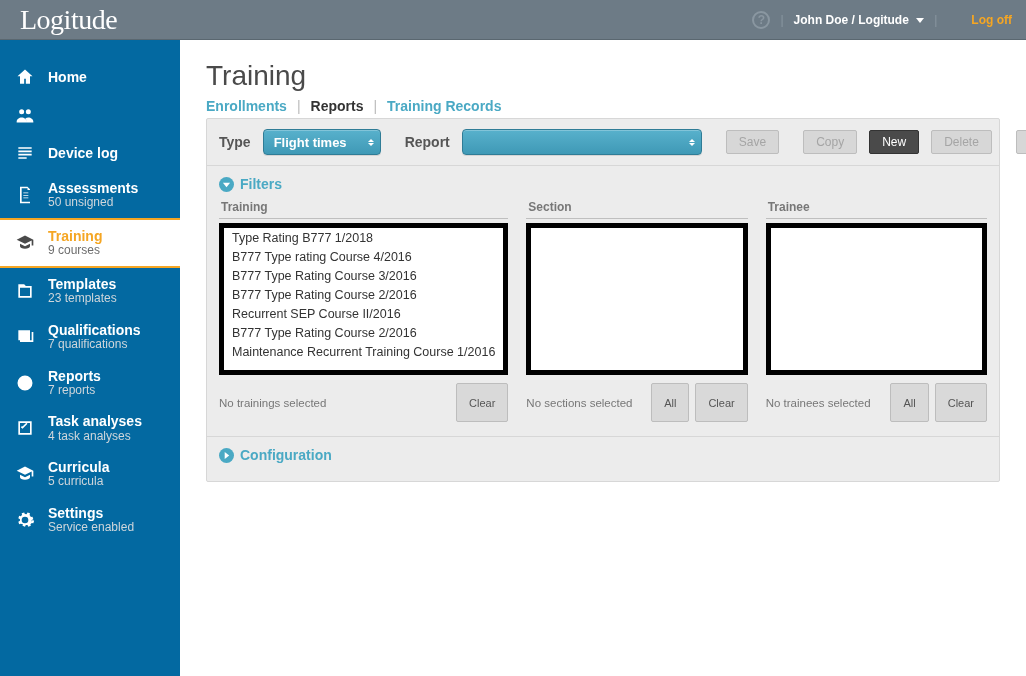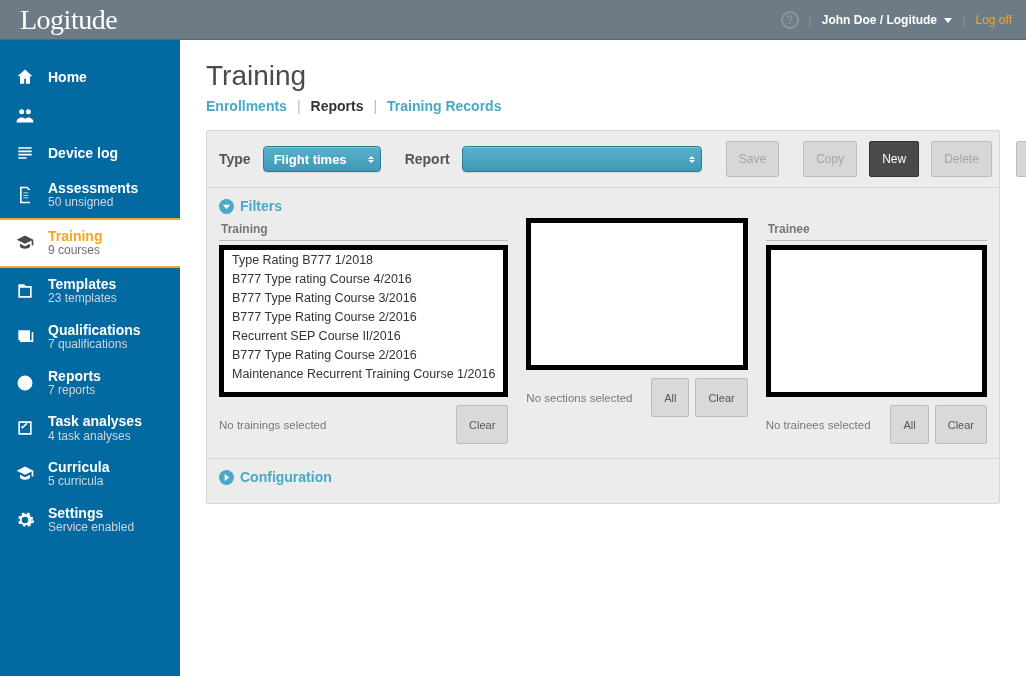--- a/index.html
+++ b/index.html
@@ -4,56 +4,56 @@
 <style>
   * { box-sizing: border-box; margin: 0; padding: 0; }
   html, body { width: 1026px; height: 676px; font-family: "Helvetica Neue", Helvetica, Arial, sans-serif; font-size: 13px; color: #333; background: #6d7b86; overflow: hidden; }
   .topbar { height: 40px; background: #6d7b86; display: flex; align-items: center; justify-content: space-between; padding: 0 14px 0 20px; border-bottom: 1px solid #5a6770; }
   .logo { font-family: Georgia, "Times New Roman", serif; font-size: 28px; color: #fff; font-weight: 400; letter-spacing: -0.5px; }
   .top-right { display: flex; align-items: center; gap: 10px; font-size: 12px; color: #d9dee2; }
   .help-icon { width: 18px; height: 18px; border-radius: 50%; border: 2px solid #8a97a1; color: #8a97a1; display: inline-flex; align-items: center; justify-content: center; font-size: 12px; font-weight: bold; cursor: pointer; }
   .top-sep { color: #8a97a1; }
   .user-name { color: #fff; font-weight: bold; text-align: center; }
   .caret-down { display: inline-block; width: 0; height: 0; border-left: 4px solid transparent; border-right: 4px solid transparent; border-top: 5px solid #fff; margin-left: 4px; vertical-align: middle; }
-  .logoff { color: #f5a623; font-weight: normal; cursor: pointer; }
+  .logoff { color: #f5a623; font-weight: bold; cursor: pointer; margin-left: 24px; }
 
   .shell { display: flex; height: calc(100% - 40px); }
   .sidebar { width: 180px; background: #0369a1; padding-top: 18px; }
   .nav-item { display: flex; align-items: center; gap: 12px; padding: 8px 12px 8px 14px; color: #fff; cursor: pointer; }
   .nav-item.active { background: #fff; color: #f5a623; border-top: 2px solid #f5a623; border-bottom: 2px solid #f5a623; }
   .nav-item .icn { width: 22px; height: 22px; display: flex; align-items: center; justify-content: center; }
   .nav-item .icn svg { fill: #fff; }
   .nav-item.active .icn svg { fill: #4a4a4a; }
   .nav-text { display: flex; flex-direction: column; line-height: 1.15; }
   .nav-title { font-weight: bold; font-size: 14px; }
   .nav-sub { font-size: 12px; color: #cfd6db; font-weight: normal; }
   .nav-item.active .nav-title { color: #f5a623; }
   .nav-item.active .nav-sub { color: #6d6d6d; }
 
   .main { flex: 1; background: #fff; display: flex; flex-direction: column; padding: 20px 26px 20px 26px; overflow: hidden; }
   .page-title { font-size: 28px; font-weight: 300; color: #4a4a4a; margin-bottom: 6px; }
-  .tabs { display: flex; gap: 10px; font-size: 14px; font-weight: bold; margin-bottom: 16px; }
+  .tabs { display: flex; gap: 10px; font-size: 14px; font-weight: bold; margin-bottom: 4px; }
   .tabs .tab { color: #4aa9c4; cursor: pointer; }
   .tabs .tab.active { color: #333; }
   .tabs .tabsep { color: #bbb; font-weight: normal; }
 
   .panel { background: #ececec; border: 1px solid #d7d7d7; border-radius: 2px; }
   .panel-toolbar { display: flex; align-items: center; gap: 12px; padding: 10px 12px; border-bottom: 1px solid #d7d7d7; }
   .lbl { font-size: 14px; font-weight: bold; color: #555; }
   .sel-wrap { position: relative; display: inline-flex; align-items: center; }
   .sel { appearance: none; -webkit-appearance: none; background: linear-gradient(#58b1cc, #3f99b6); color: #fff; border: 1px solid #2f7c96; border-radius: 4px; height: 26px; padding: 0 22px 0 10px; font-size: 13px; font-weight: bold; cursor: pointer; box-shadow: inset 0 1px 0 rgba(255,255,255,0.25), 0 1px 0 rgba(0,0,0,0.1); }
   .sel-caret { position: absolute; right: 7px; pointer-events: none; display: flex; flex-direction: column; gap: 1px; }
   .sel-caret::before, .sel-caret::after { content: ""; width: 0; height: 0; border-left: 3px solid transparent; border-right: 3px solid transparent; }
   .sel-caret::before { border-bottom: 3px solid #fff; }
   .sel-caret::after { border-top: 3px solid #fff; }
   .sel.wide { width: 240px; }
   .sel.narrow { width: 118px; }
 
   .tb-spacer { flex: 1; }
-  .btn { height: 36px; padding: 0 12px; font-size: 12px; border: 1px solid #bdbdbd; border-radius: 2px; background: #d7d7d7; color: #888; cursor: pointer; }
+  .btn { height: 24px; padding: 0 12px; font-size: 12px; border: 1px solid #bdbdbd; border-radius: 2px; background: #d7d7d7; color: #888; cursor: pointer; }
   .btn.en { background: #4a4a4a; color: #fff; border-color: #333; }
   .btn:disabled { color: #a5a5a5; cursor: default; }
 
   .panel-body { padding: 10px 12px 14px; }
   .section-head { display: flex; align-items: center; gap: 6px; color: #4aa9c4; font-weight: bold; font-size: 14px; margin-bottom: 4px; cursor: pointer; }
   .arrow-circle { width: 15px; height: 15px; border-radius: 50%; background: #4aa9c4; display: inline-flex; align-items: center; justify-content: center; }
   .arrow-circle svg { fill: #fff; }
 
   .filter-cols { display: flex; gap: 18px; margin-top: 2px; }
   .fcol { flex: 1; display: flex; flex-direction: column; }
@@ -266,20 +266,21 @@
                 <div class="opt">B777 Type Rating Course 2/2016</div>
                 <div class="opt">Maintenance Recurrent Training Course 1/2016</div>
               </div>
             <div class="frow">
               <span class="fstatus">No trainings selected</span>
               <button class="sbtn">Clear</button>
             </div>
           </div>
 
           <div class="fcol">
+            <div class="fcol-title">Section</div>
             <div class="listbox" id="list-section"></div>
             <div class="frow">
               <span class="fstatus">No sections selected</span>
               <button class="sbtn">All</button>
               <button class="sbtn">Clear</button>
             </div>
           </div>
 
           <div class="fcol">
             <div class="fcol-title">Trainee</div>

